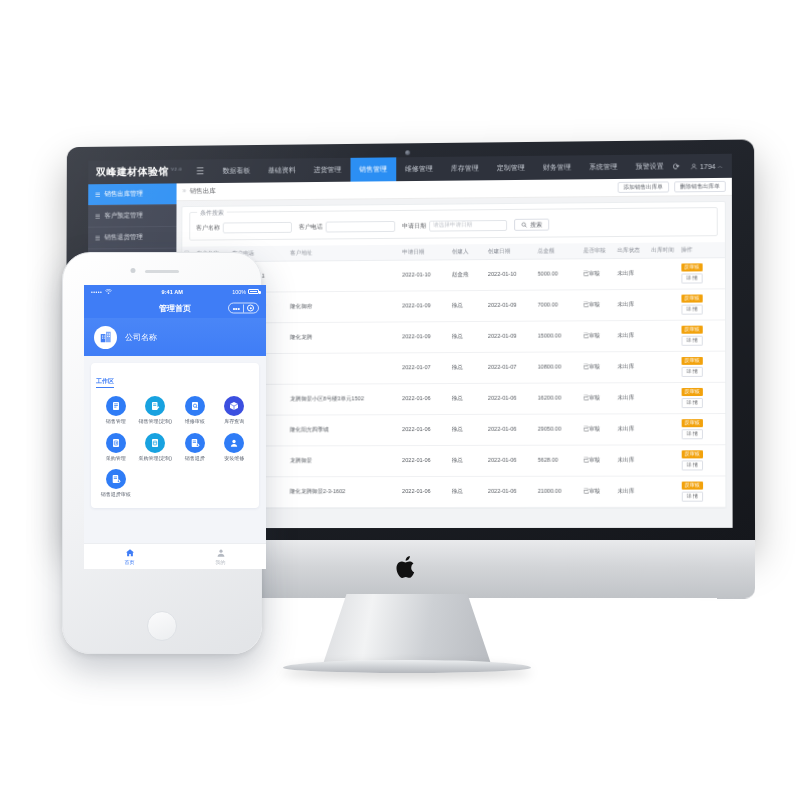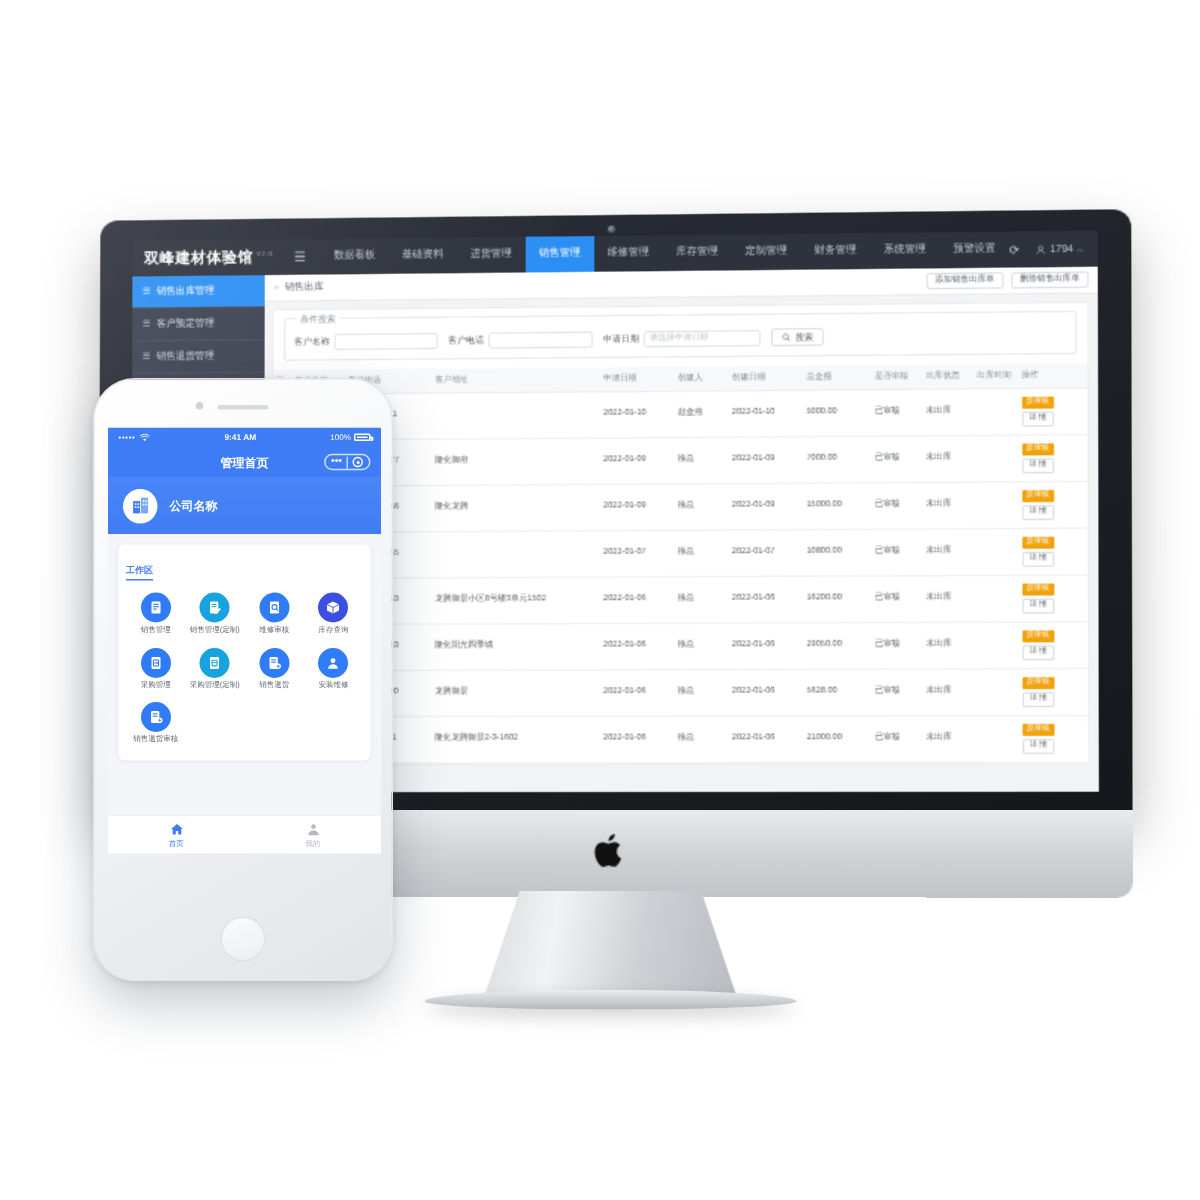--- a/index.html
+++ b/index.html
@@ -146,21 +146,21 @@
   .iphone {
     position:absolute; left:62px; top:252px; width:200px; height:402px;
     background: linear-gradient(150deg,#ffffff 0%,#f2f3f5 50%,#e2e4e7 100%);
     border-radius: 28px;
     box-shadow: 0 16px 34px rgba(40,50,70,.26), 0 2px 6px rgba(0,0,0,.10);
     border: 1px solid #e3e5e8;
   }
   .ip-speaker { position:absolute; left:50%; top:17px; transform:translateX(-50%); width:34px; height:3px; border-radius:2px; background:#d7dadd;}
   .ip-cam { position:absolute; left:50%; top:15px; transform:translateX(-50%) translateX(-29px); width:5px; height:5px; border-radius:50%; background:#cfd3d7;}
   .ip-screen {
-    position:absolute; left:9px; top:32px; width:182px; height:284px; background:#f3f5f9; overflow:hidden;
+    position:absolute; left:21px; top:32px; width:182px; height:284px; background:#f3f5f9; overflow:hidden;
   }
   .ip-home {
     position:absolute; left:50%; bottom:12px; transform:translateX(-50%); width:30px; height:30px;
     border-radius:50%; border:1px solid #dfe2e6; background:linear-gradient(160deg,#fbfbfc,#eceef0);
   }
   .ph-status {
     height:13px; background:#3f7df6; color:#fff; display:flex; align-items:center;
     padding:0 7px; font-size:5.4px;
   }
   .ph-dots { letter-spacing:.5px; font-size:5px;}
@@ -184,21 +184,21 @@
   .cap-circ { width:7px; height:7px; border:1.2px solid #fff; border-radius:50%; margin:0 3px; position:relative;}
   .cap-circ::after{content:"";position:absolute;left:50%;top:50%;transform:translate(-50%,-50%);width:2.4px;height:2.4px;border-radius:50%;background:#fff;}
   .ph-company {
     background:linear-gradient(180deg,#4a86f7 0%,#3f7df6 100%); height:38px;
     display:flex; align-items:center; padding:0 10px; gap:8px;
   }
   .co-badge {
     width:23px; height:23px; border-radius:50%; background:#fff;
     display:flex; align-items:center; justify-content:center;
   }
-  .co-name { color:#fff; font-size:8px; font-weight:700;}
+  .co-name { color:#fff; font-size:8px; font-weight:400;}
   .ph-card {
     margin:7px 7px 0 7px; background:#fff; border-radius:4px; padding:6px 5px 8px 5px;
     box-shadow:0 1px 3px rgba(40,60,110,.07);
   }
   .ph-card-title { font-size:6px; color:#3f7df6; font-weight:700; border-bottom:1px solid #3f7df6; display:inline-block; padding-bottom:1px; margin-bottom:2px;}
   .grid-apps { display:flex; flex-wrap:wrap; }
   .app { width:25%; text-align:center; padding:6px 0 2px 0;}
   .app-ic {
     width:20px; height:20px; border-radius:50%; margin:0 auto 3px auto;
     display:flex; align-items:center; justify-content:center;

